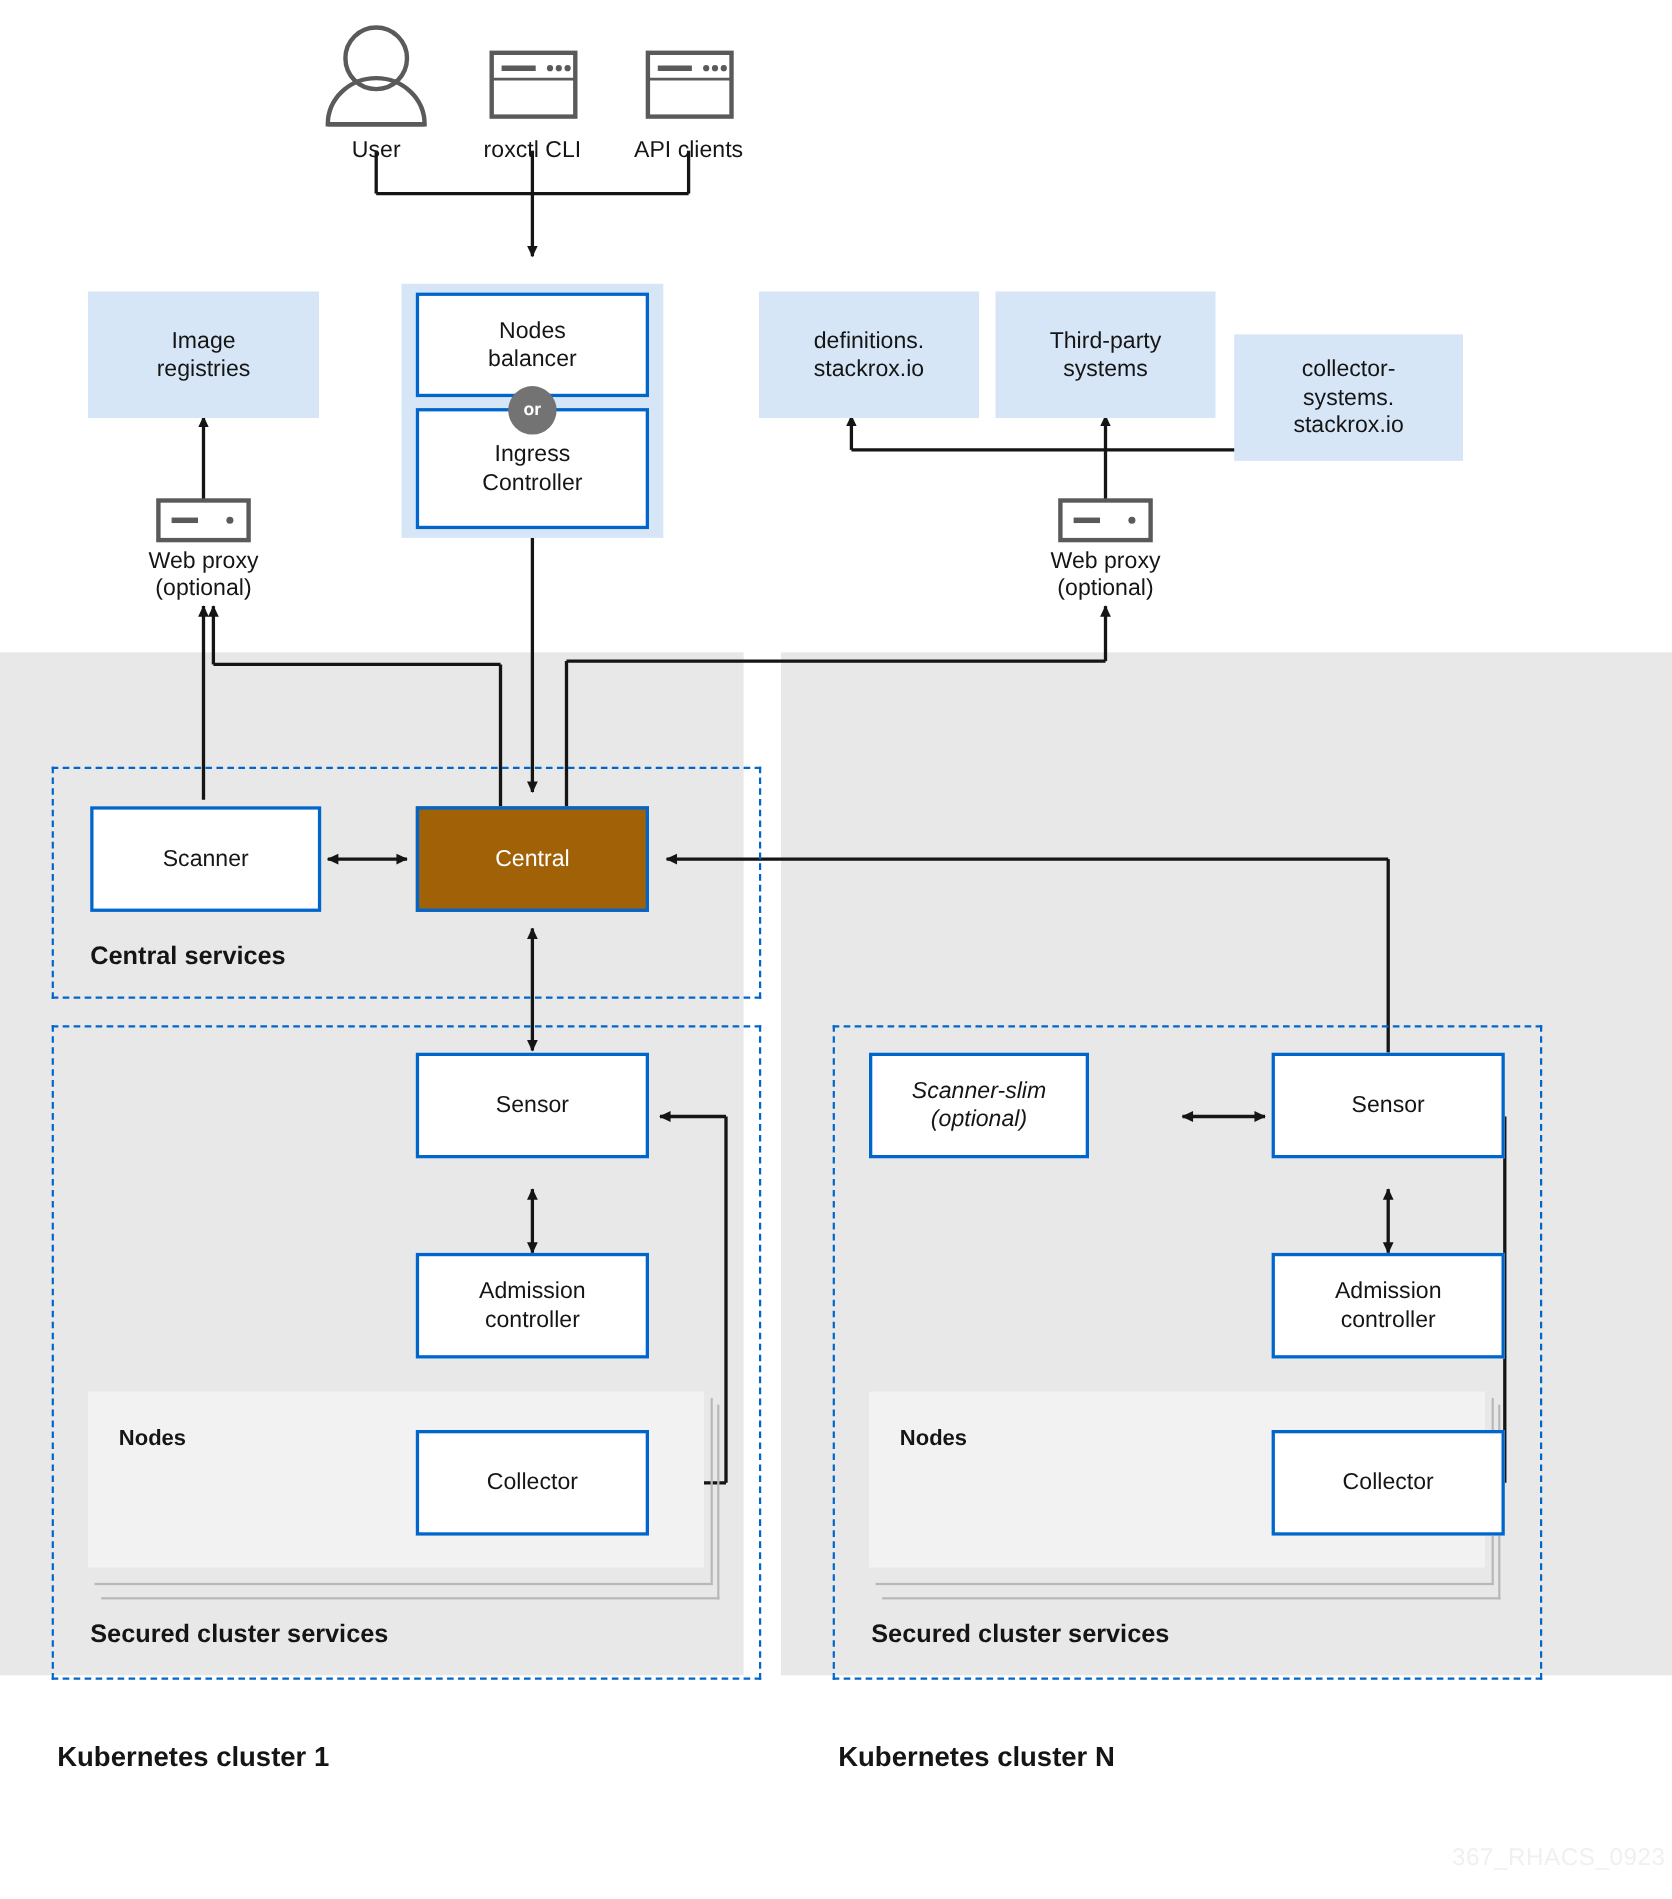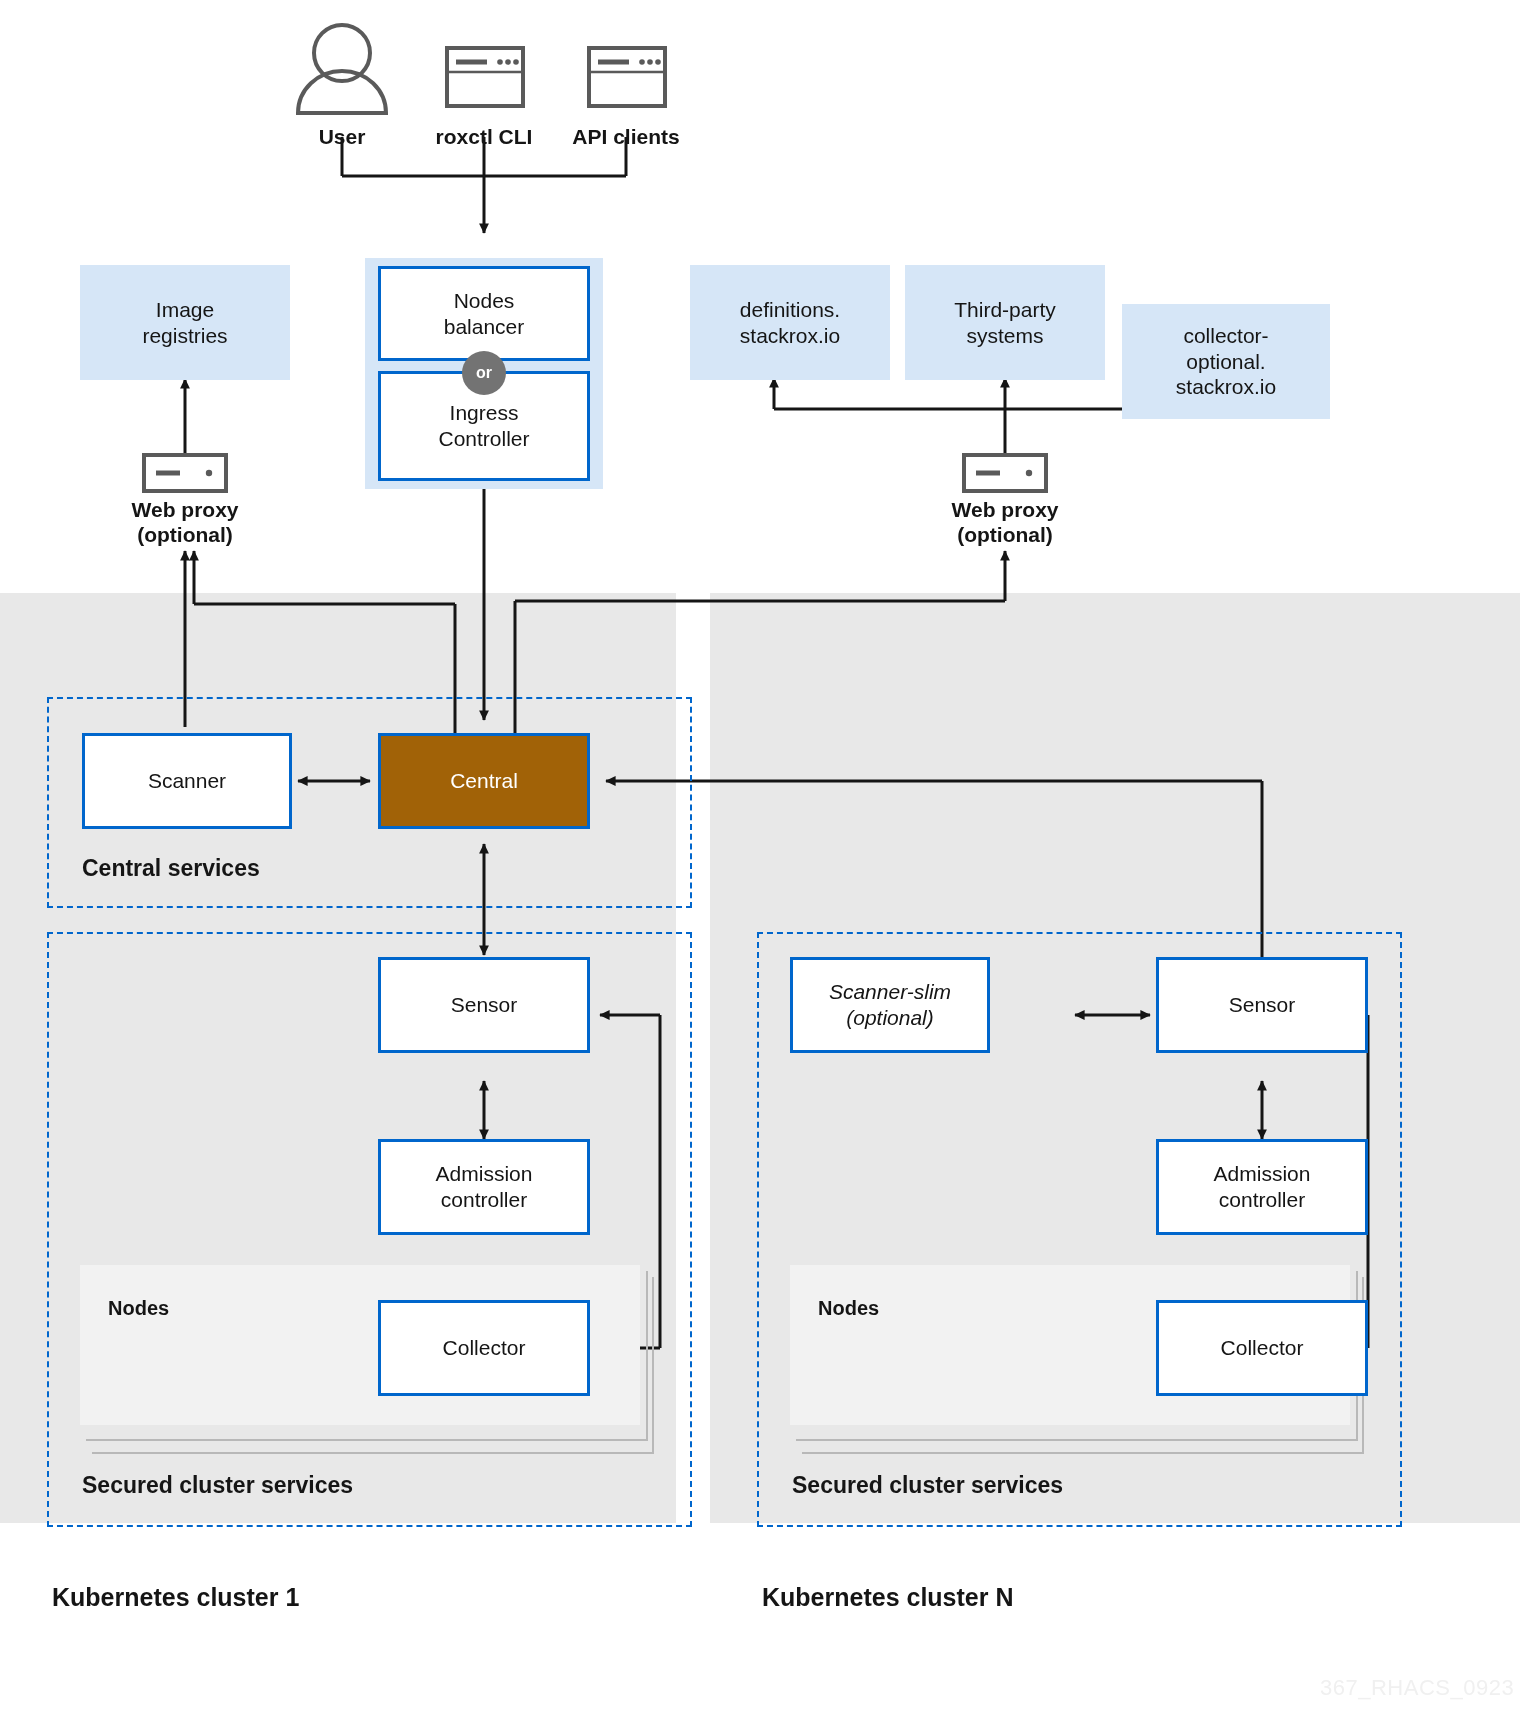--- a/index.html
+++ b/index.html
@@ -28,21 +28,21 @@
   
   .clusterbg{position:absolute;background:#e8e8e8;}
 
   
   .dashgroup{position:absolute;box-sizing:border-box;border:2.5px dashed #0066cc;background:transparent;}
 
   
   .nodespanel{position:absolute;background:#f2f2f2;box-sizing:border-box;}
   .nodestack{position:absolute;border-right:2px solid #b8b8b8;border-bottom:2px solid #b8b8b8;background:transparent;}
 
-  .lbl{position:absolute;color:#151515;font-weight:bold;}
+  .lbl{position:absolute;color:#151515;}
   .lbl-bold{font-weight:bold;font-size:23px;}
   .lbl-plain{font-size:21px;text-align:center;line-height:1.2;}
   .lbl-nodes{font-weight:bold;font-size:20px;}
   .watermark{position:absolute;color:#f0f0f0;font-size:22px;letter-spacing:.5px;}
 </style>
 </head>
 <body>
 
 <div id="stage">
 
@@ -171,21 +171,21 @@
   <div class="node ext" style="left:690px;top:265px;width:200px;height:115px;flex-direction:column;">
     <span>definitions.</span>
     <span>stackrox.io</span>
   </div>
   <div class="node ext" style="left:905px;top:265px;width:200px;height:115px;flex-direction:column;">
     <span>Third-party</span>
     <span>systems</span>
   </div>
   <div class="node ext" style="left:1122px;top:265px;width:208px;height:115px;flex-direction:column;margin-top:39px;">
     <span>collector-</span>
-    <span>optional.</span>
+    <span>systems.</span>
     <span>stackrox.io</span>
   </div>
 
   <div class="lbl lbl-plain" style="left:85px;top:497px;width:200px;">
     <div>Web proxy</div>
     <div>(optional)</div>
   </div>
   <div class="lbl lbl-plain" style="left:905px;top:497px;width:200px;">
     <div>Web proxy</div>
     <div>(optional)</div>

